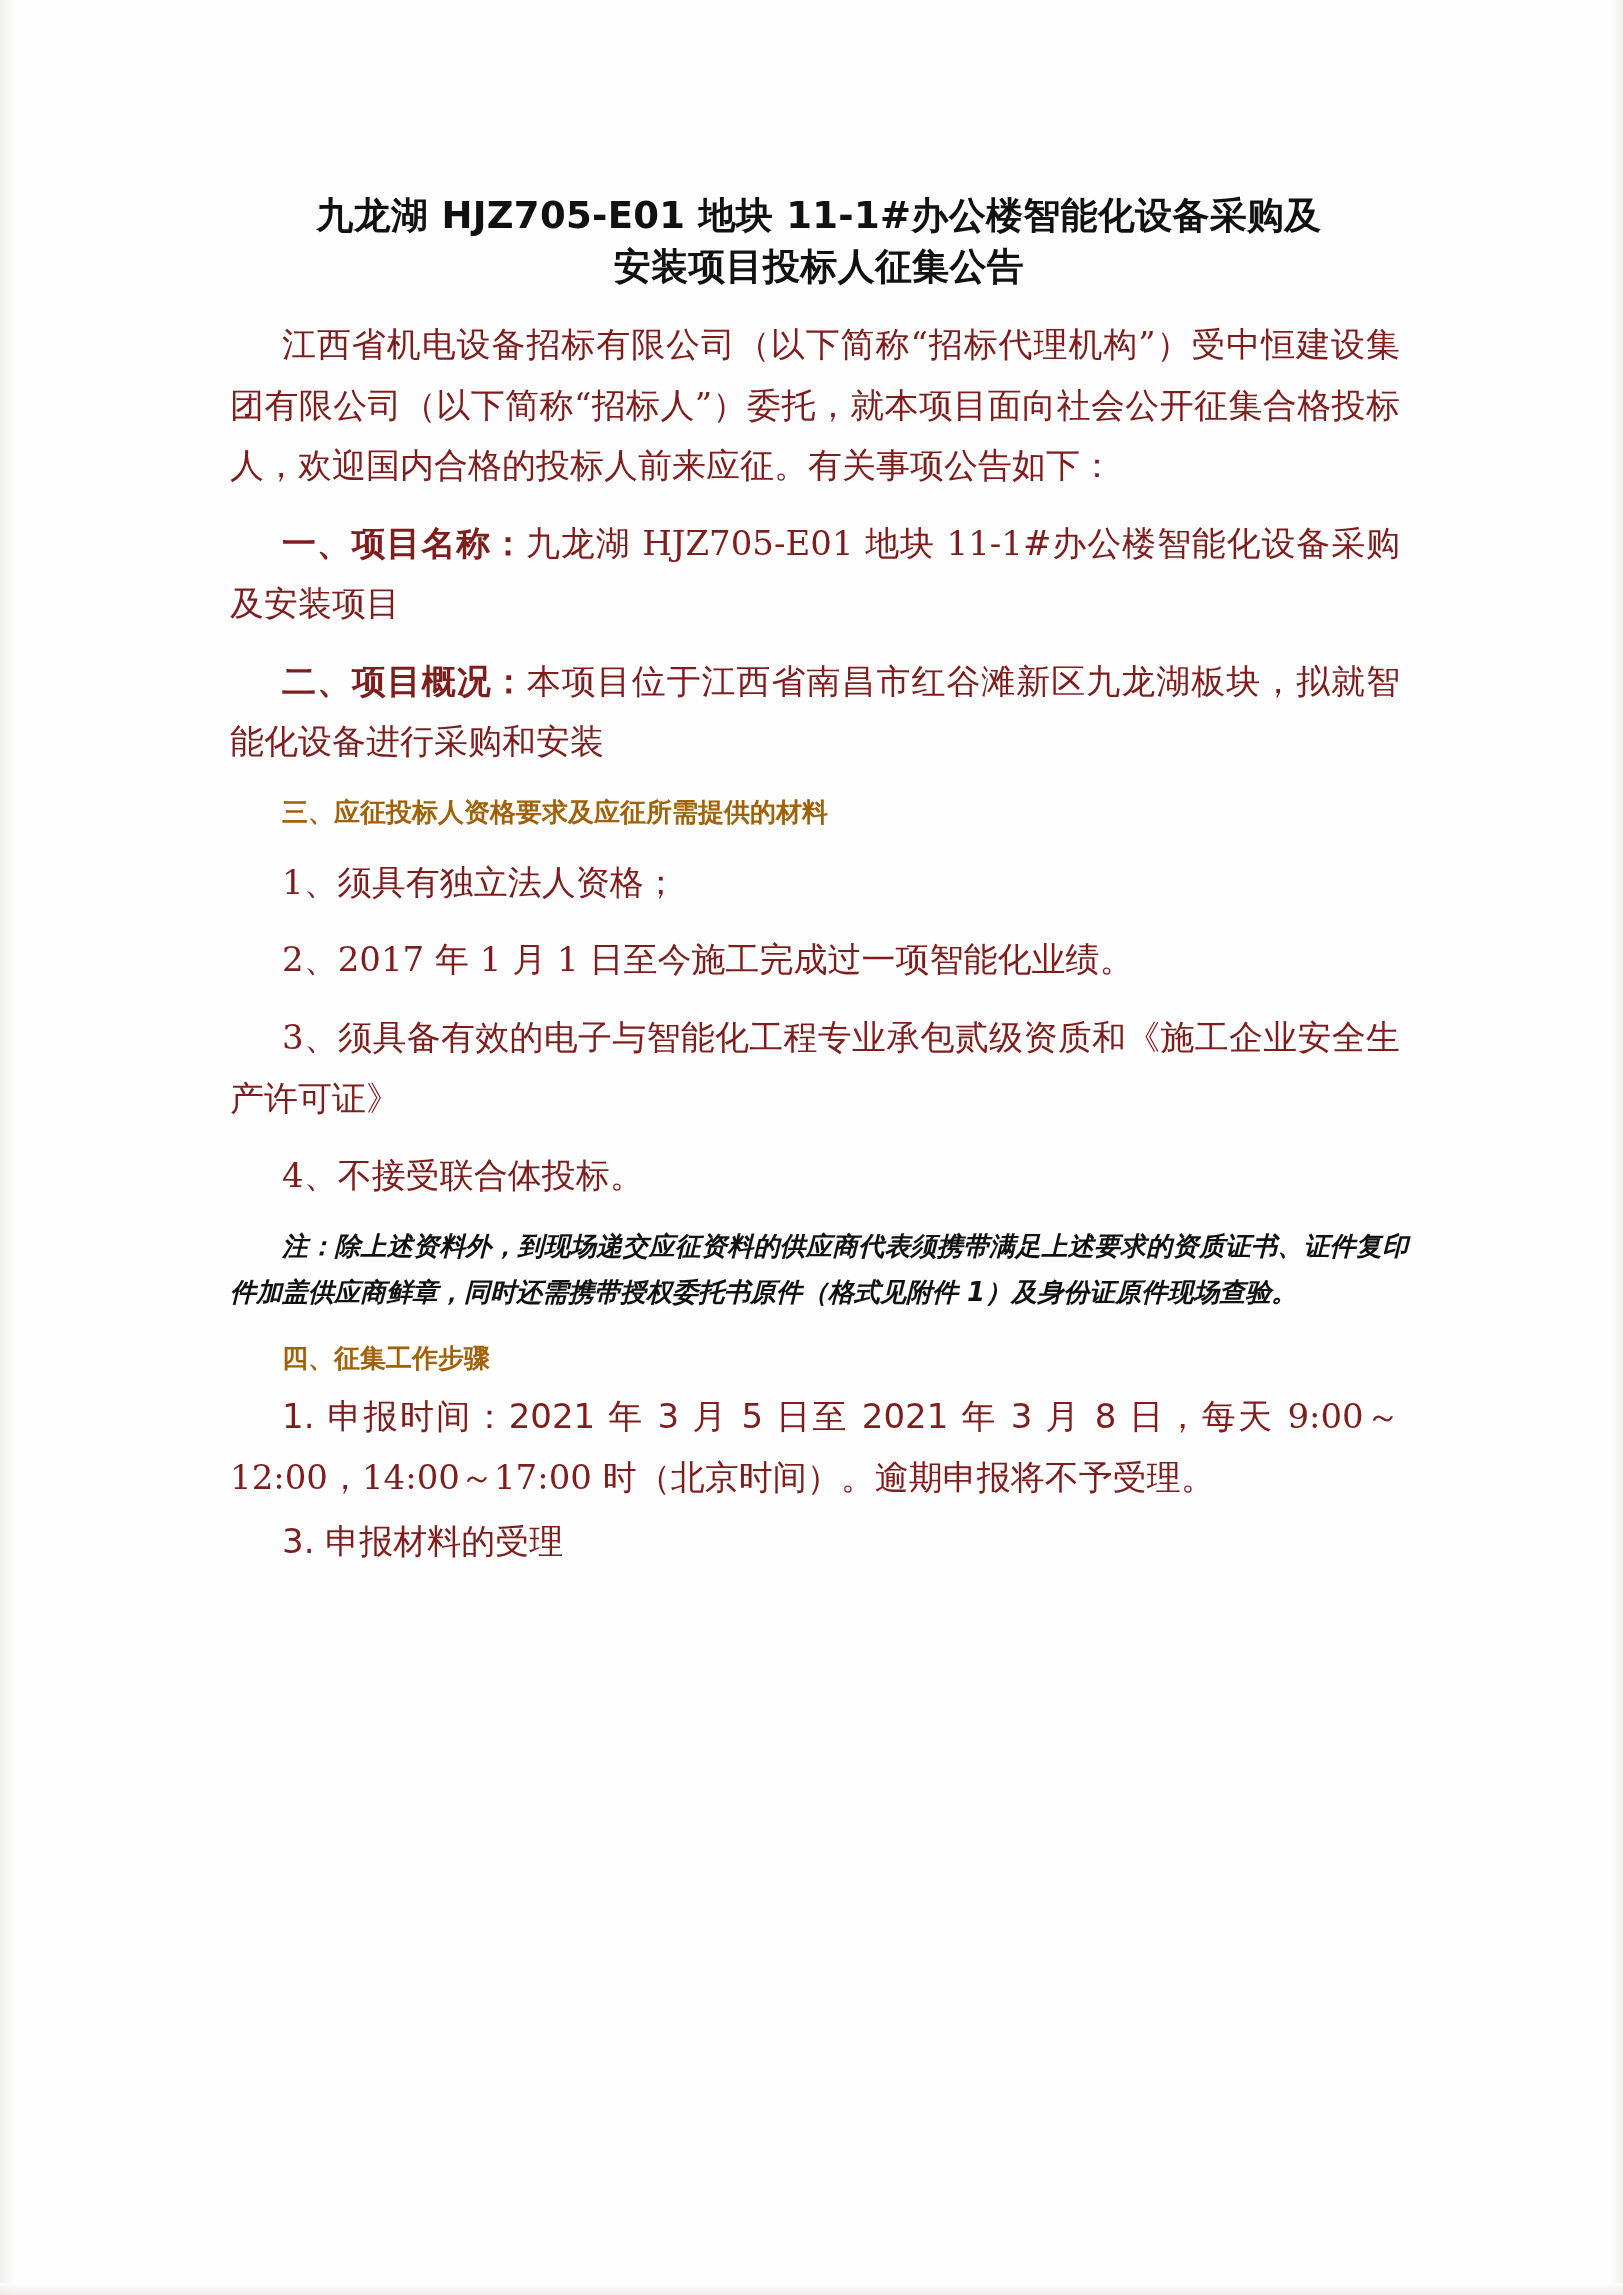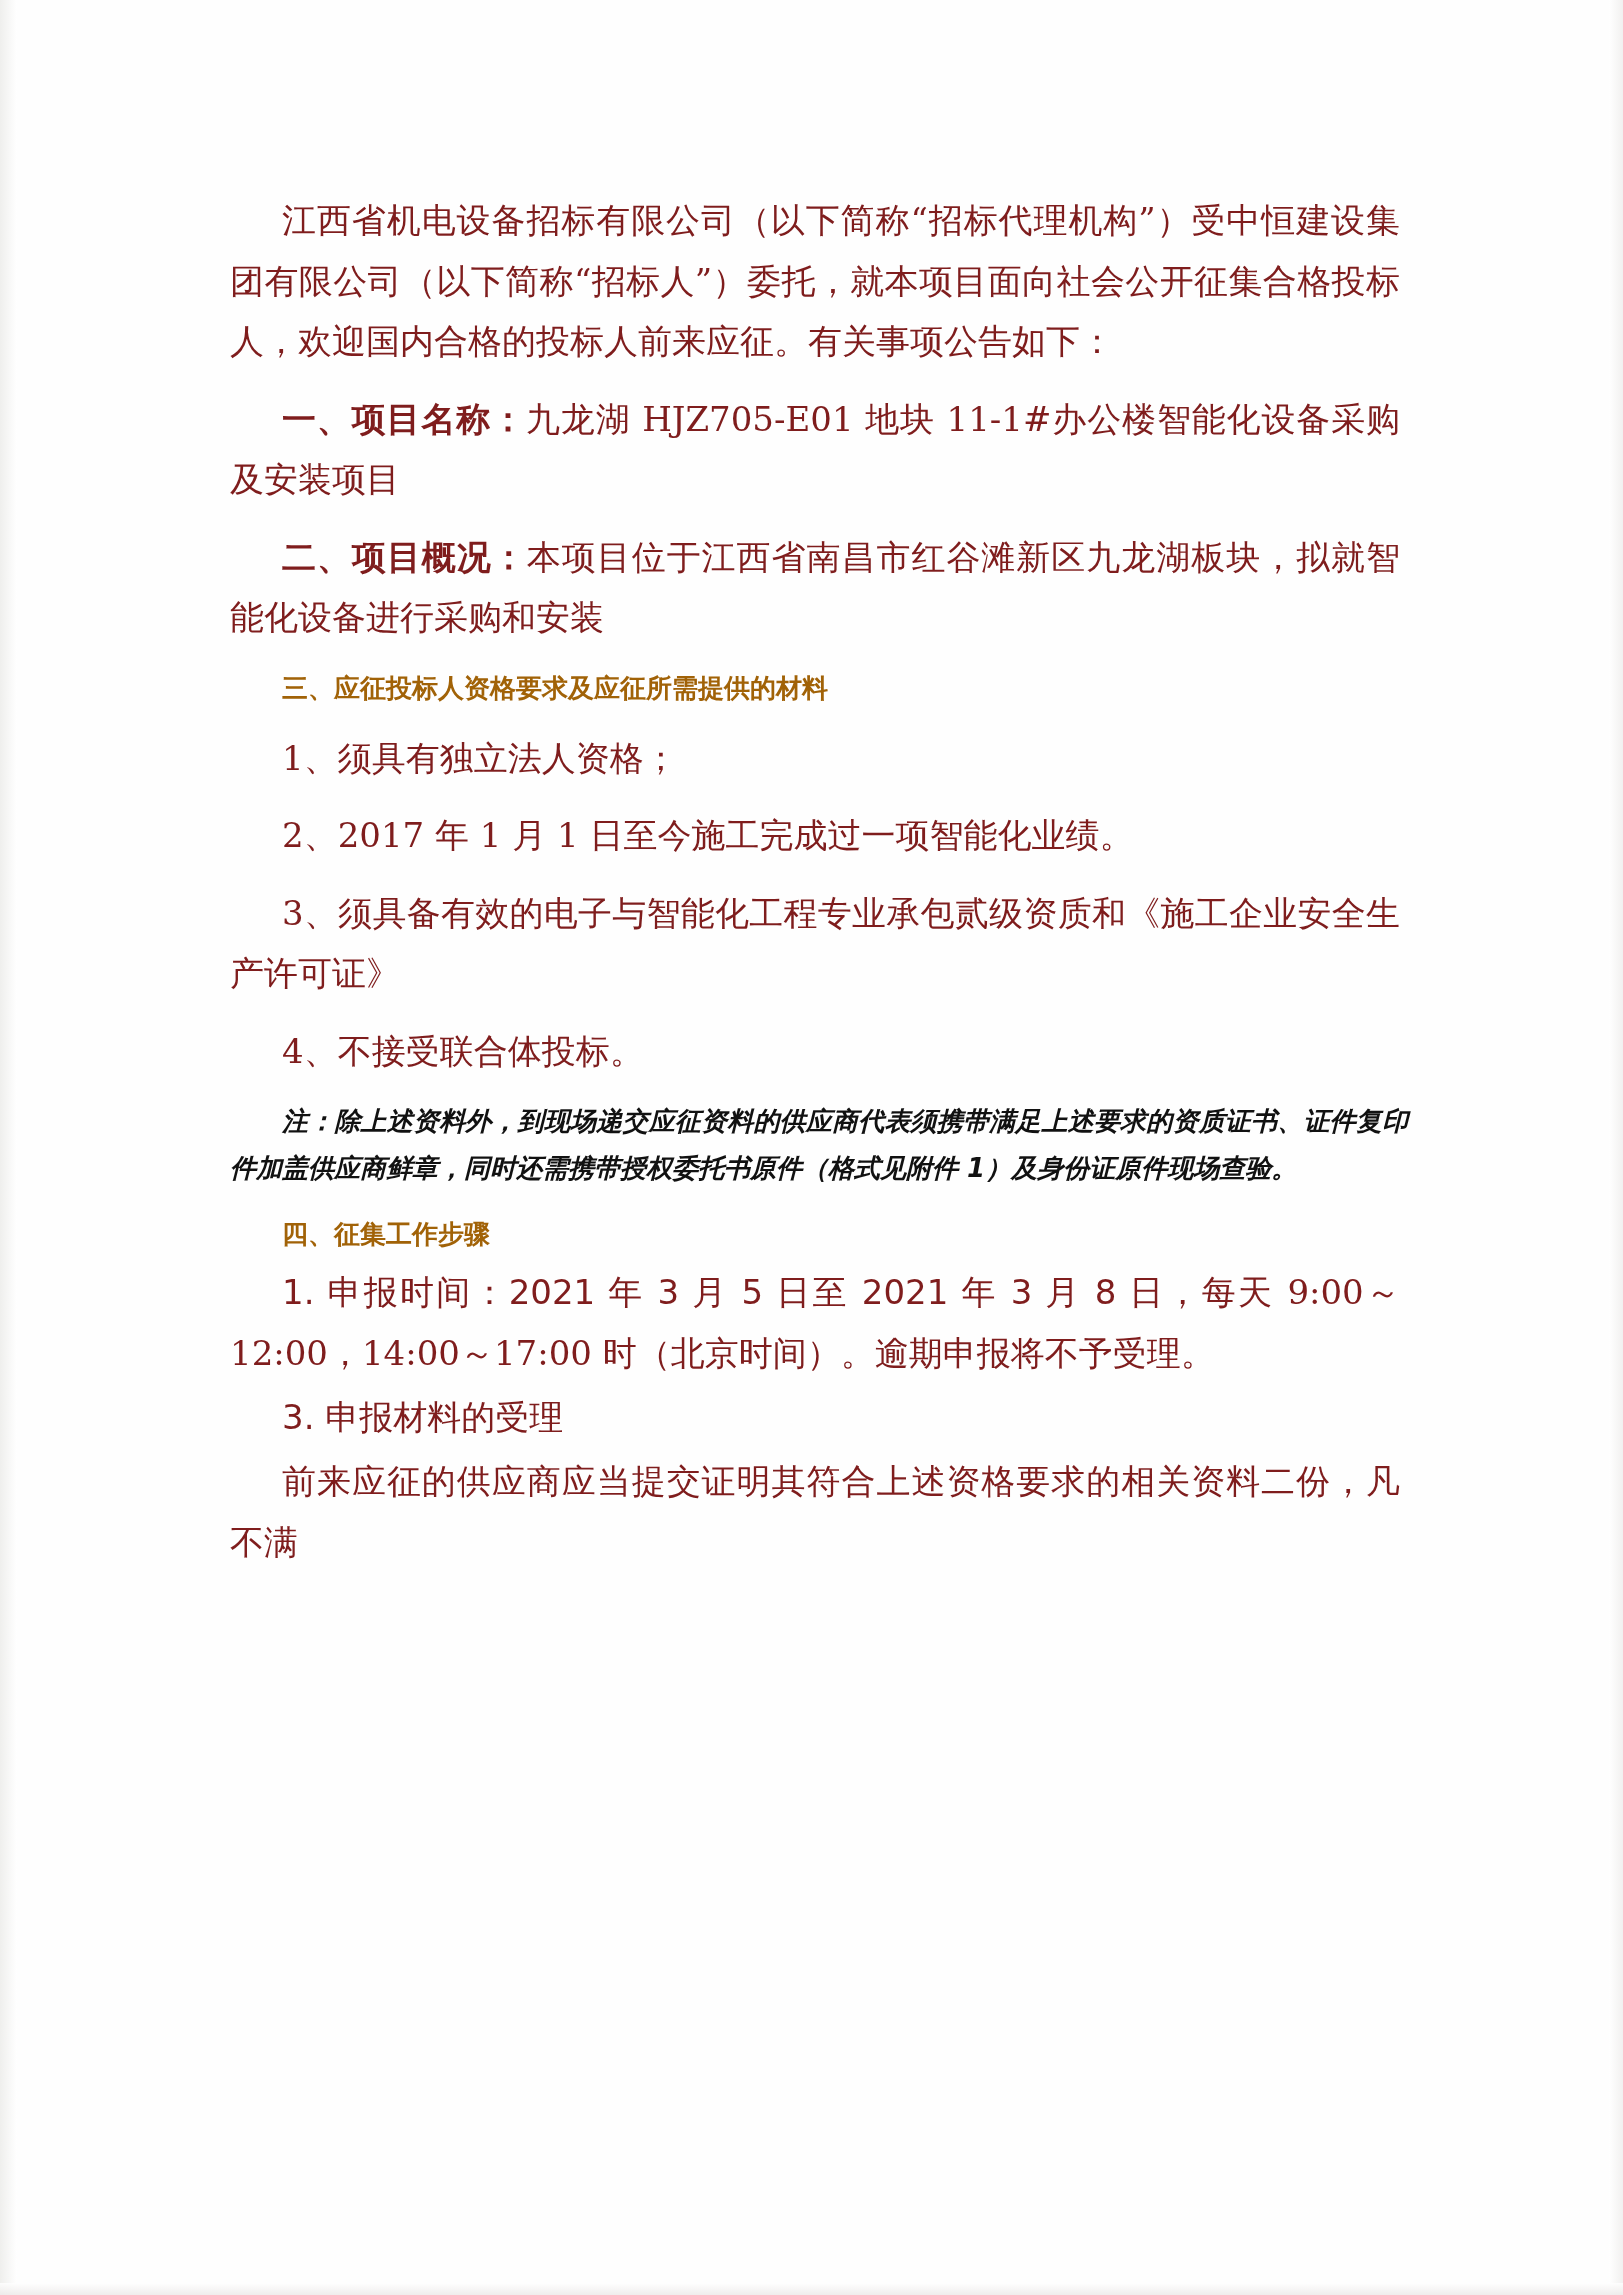--- a/index.html
+++ b/index.html
@@ -107,20 +107,24 @@
 </head>
 <body>
 
 <div class="page">
   <div class="scan-edge-left"></div>
   <div class="scan-edge-right"></div>
   <div class="scan-edge-bottom"></div>
 
   <div class="content">
 
+    <h1 class="doc-title">
+      <span>九龙湖 HJZ705-E01 地块 11-1#办公楼智能化设备采购及</span>
+      <span class="line2">安装项目投标人征集公告</span>
+    </h1>
 
     <p class="para">江西省机电设备招标有限公司（以下简称“招标代理机构”）受中恒建设集团有限公司（以下简称“招标人”）委托，就本项目面向社会公开征集合格投标人，欢迎国内合格的投标人前来应征。有关事项公告如下：</p>
 
     <p class="para">
       <span class="b">一、项目名称：</span><span>九龙湖 HJZ705-E01 地块 11-1#办公楼智能化设备采购及安装项目</span>
     </p>
 
     <p class="para">
       <span class="b">二、项目概况：</span><span>本项目位于江西省南昌市红谷滩新区九龙湖板块，拟就智能化设备进行采购和安装</span>
     </p>
@@ -138,17 +142,16 @@
 
     <p class="para nogap">
       <span class="mixed-bold-head">1. 申报时间：2021 年 3 月 5 日至 2021 年 3 月 8 日，</span><span>每天 9:00～12:00，14:00～17:00 时（北京时间）。逾期申报将不予受理。</span>
     </p>
 
 
     <p class="para nogap">
       <span class="mixed-bold-head">3. 申报材料的受理</span><span></span>
     </p>
 
-    <p class="para nogap" style="text-indent:52px;">前来应征的供应商应当提交证明其符合上述资格要求的相关资料二份，凡不满</p>
 
   </div>
 </div>
 
 
 </body></html>

